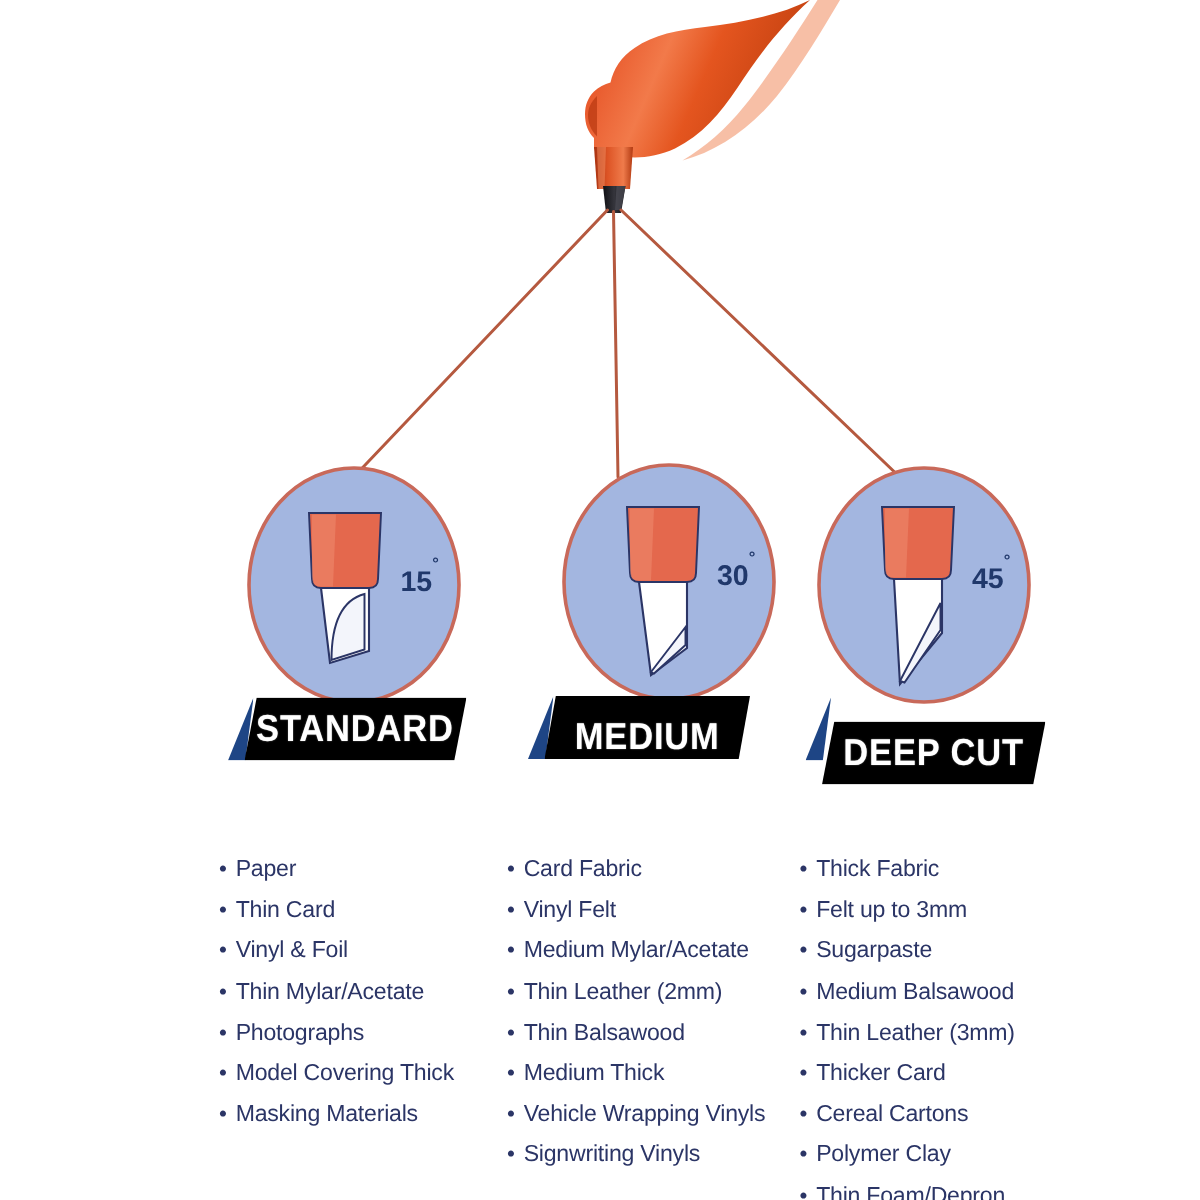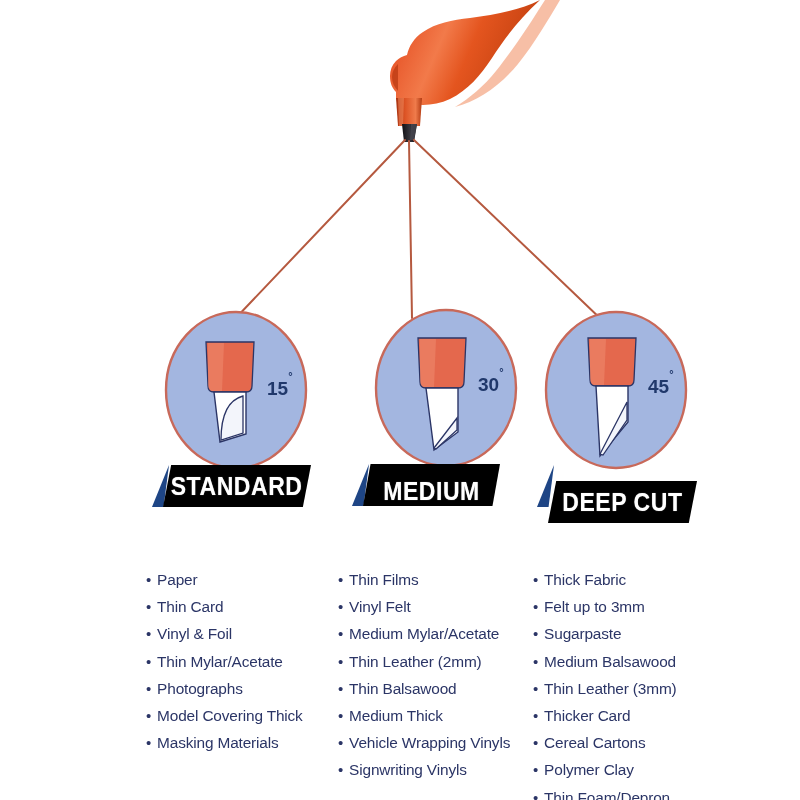--- a/index.html
+++ b/index.html
@@ -282,21 +282,21 @@
           <span>Model Covering Thick</span>
         </div>
         <div class="mat-item">
           <span class="mat-bullet">•</span>
           <span>Masking Materials</span>
         </div>
       </div>
     <div class="mat-col" id="col-1" style="left:338px;">
         <div class="mat-item">
           <span class="mat-bullet">•</span>
-          <span>Thin Films</span>
+          <span>Card Fabric</span>
         </div>
         <div class="mat-item">
           <span class="mat-bullet">•</span>
           <span>Vinyl Felt</span>
         </div>
         <div class="mat-item">
           <span class="mat-bullet">•</span>
           <span>Medium Mylar/Acetate</span>
         </div>
         <div class="mat-item">

